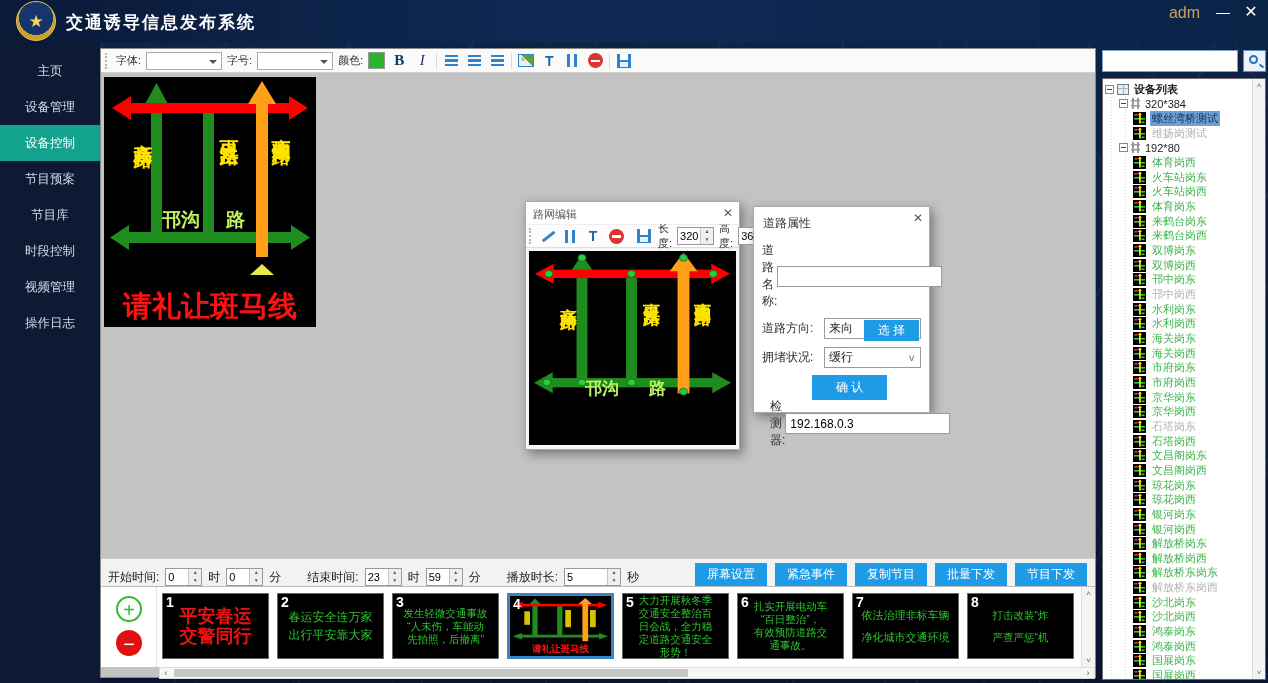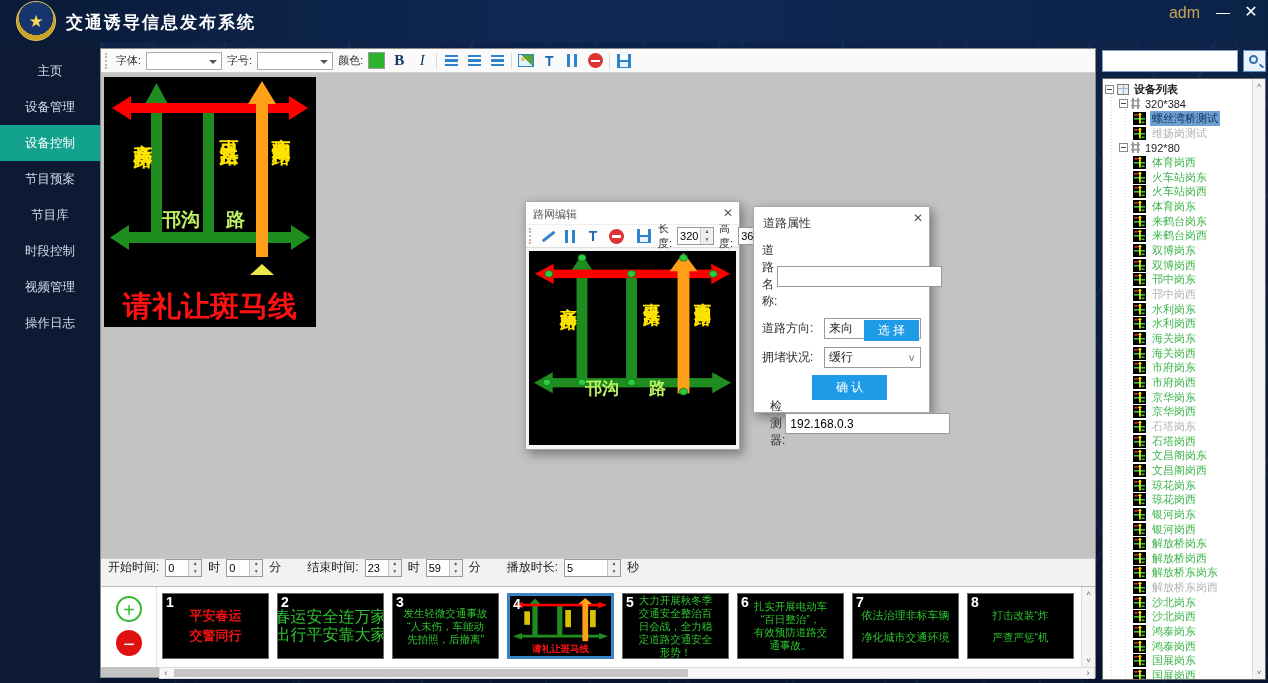--- a/index.html
+++ b/index.html
@@ -83,36 +83,36 @@
   .rp-row { display:flex; align-items:center; margin:8px 8px 0; }
   .rp-row label { width:62px; color:#333; }
   .rp-row input, .rp-sel { flex:1; height:21px; border:1px solid #9a9a9a; font-size:12px; padding:0 4px; font-family:inherit; background:#fff; }
   .rp-sel { position:relative; line-height:19px; }
   .rp-sel::after { content:"˅"; position:absolute; right:5px; top:1px; color:#666; font-size:11px; }
   .btn-blue { background:#1e9be6; color:#fff; border:0; font-size:12px; padding:3px 12px; font-family:inherit; }
   .rp-select-btn { position:absolute; right:10px; top:113px; padding:2px 14px; }
   .rp-confirm { position:absolute; left:58px; bottom:12px; padding:4px 24px; }
   
   .schedule { position:absolute; left:0; right:0; top:509px; height:28px; background:#f2f2f2; border-top:1px solid #cfcfcf;
-    display:flex; align-items:flex-start; gap:6px; padding-left:7px; font-size:12px; }
+    display:flex; align-items:flex-end; gap:6px; padding-left:7px; font-size:12px; }
   .schedule .gap { width:14px; }
   .sched-actions { margin-left:auto; display:flex; gap:8px; padding-right:8px; }
   
   .playlist { position:absolute; left:0; right:0; top:537px; height:81px; background:#fff; border-top:1px solid #bbb; }
   .pl-controls { position:absolute; left:0; top:0; width:56px; bottom:0; border-right:1px dotted #ccc; }
   .circ { position:absolute; left:15px; width:26px; height:26px; border-radius:50%; text-align:center; line-height:24px; font-size:20px; }
   .circ.add { top:9px; border:2px solid #33bb33; color:#33bb33; }
   .circ.del { top:43px; background:#e01111; color:#fff; border:2px solid #e01111; }
   .thumbs { position:absolute; left:58px; top:0; right:14px; bottom:0; display:flex; gap:8px; padding:6px 0 0 3px; overflow:hidden; }
   .thumb { position:relative; width:107px; height:66px; background:#000; border:1px solid #666; flex:none;
     display:flex; flex-direction:column; justify-content:center; align-items:center; overflow:hidden; }
   .thumb .num { position:absolute; left:3px; top:0px; color:#fff; font-weight:bold; font-size:14px; z-index:2; }
   .thumb .ln { line-height:13px; white-space:nowrap; }
-  .thumb.t1 .ln { color:#ee1111; font-size:13px; font-weight:bold; line-height:20px; }
-  .thumb.t2 .ln { color:#2ec32e; font-size:16px; line-height:18px; }
+  .thumb.t1 .ln { color:#ee1111; font-size:18px; font-weight:bold; line-height:20px; }
+  .thumb.t2 .ln { color:#2ec32e; font-size:12px; line-height:18px; }
   .thumb.t3 .ln, .thumb.t5 .ln, .thumb.t6 .ln, .thumb.t8 .ln { color:#2ec32e; font-size:10.5px; }
   .thumb.t7 .ln { color:#2ec32e; font-size:11px; line-height:22px; }
   .thumb.t8 .ln { line-height:22px; }
   .thumb.sel { border:3px solid #3a85c6; }
   .mini-slogan { color:#ff1111; font-weight:bold; font-size:9.5px; position:absolute; bottom:0; left:0; right:0; text-align:center; }
   .vscroll { position:absolute; right:0; top:0; width:14px; bottom:0; background:#f4f4f4; border-left:1px solid #ddd; }
   .vscroll span { position:absolute; left:0; right:0; text-align:center; font-size:8px; color:#666; }
   .vscroll .up { top:2px; } .vscroll .dn { bottom:2px; }
   .hscroll { position:absolute; left:58px; right:0; top:618px; height:12px; background:#f6f6f6; border:1px solid #ddd; }
   .hs-arrow { position:absolute; top:0; width:12px; height:10px; font-size:9px; line-height:10px; text-align:center; color:#555; }
@@ -395,20 +395,32 @@
     <span class="gap"></span>
     <span>播放时长:</span>
     <span class="spin wide">
       <input value="5" style="">
       <span class="spin-btns">
           <span>▲</span>
           <span>▼</span>
         </span>
     </span>
     <span>秒</span>
+    <span class="sched-actions">
+
+        <button class="btn-blue">屏幕设置</button>
+
+        <button class="btn-blue">紧急事件</button>
+
+        <button class="btn-blue">复制节目</button>
+
+        <button class="btn-blue">批量下发</button>
+
+        <button class="btn-blue">节目下发</button>
+      </span>
   </div>
 
   <div class="playlist">
     <div class="pl-controls">
       <div class="circ add">+</div>
       <div class="circ del">−</div>
     </div>
     <div class="thumbs">
       <div class="thumb t1">
         <span class="num">1</span>

